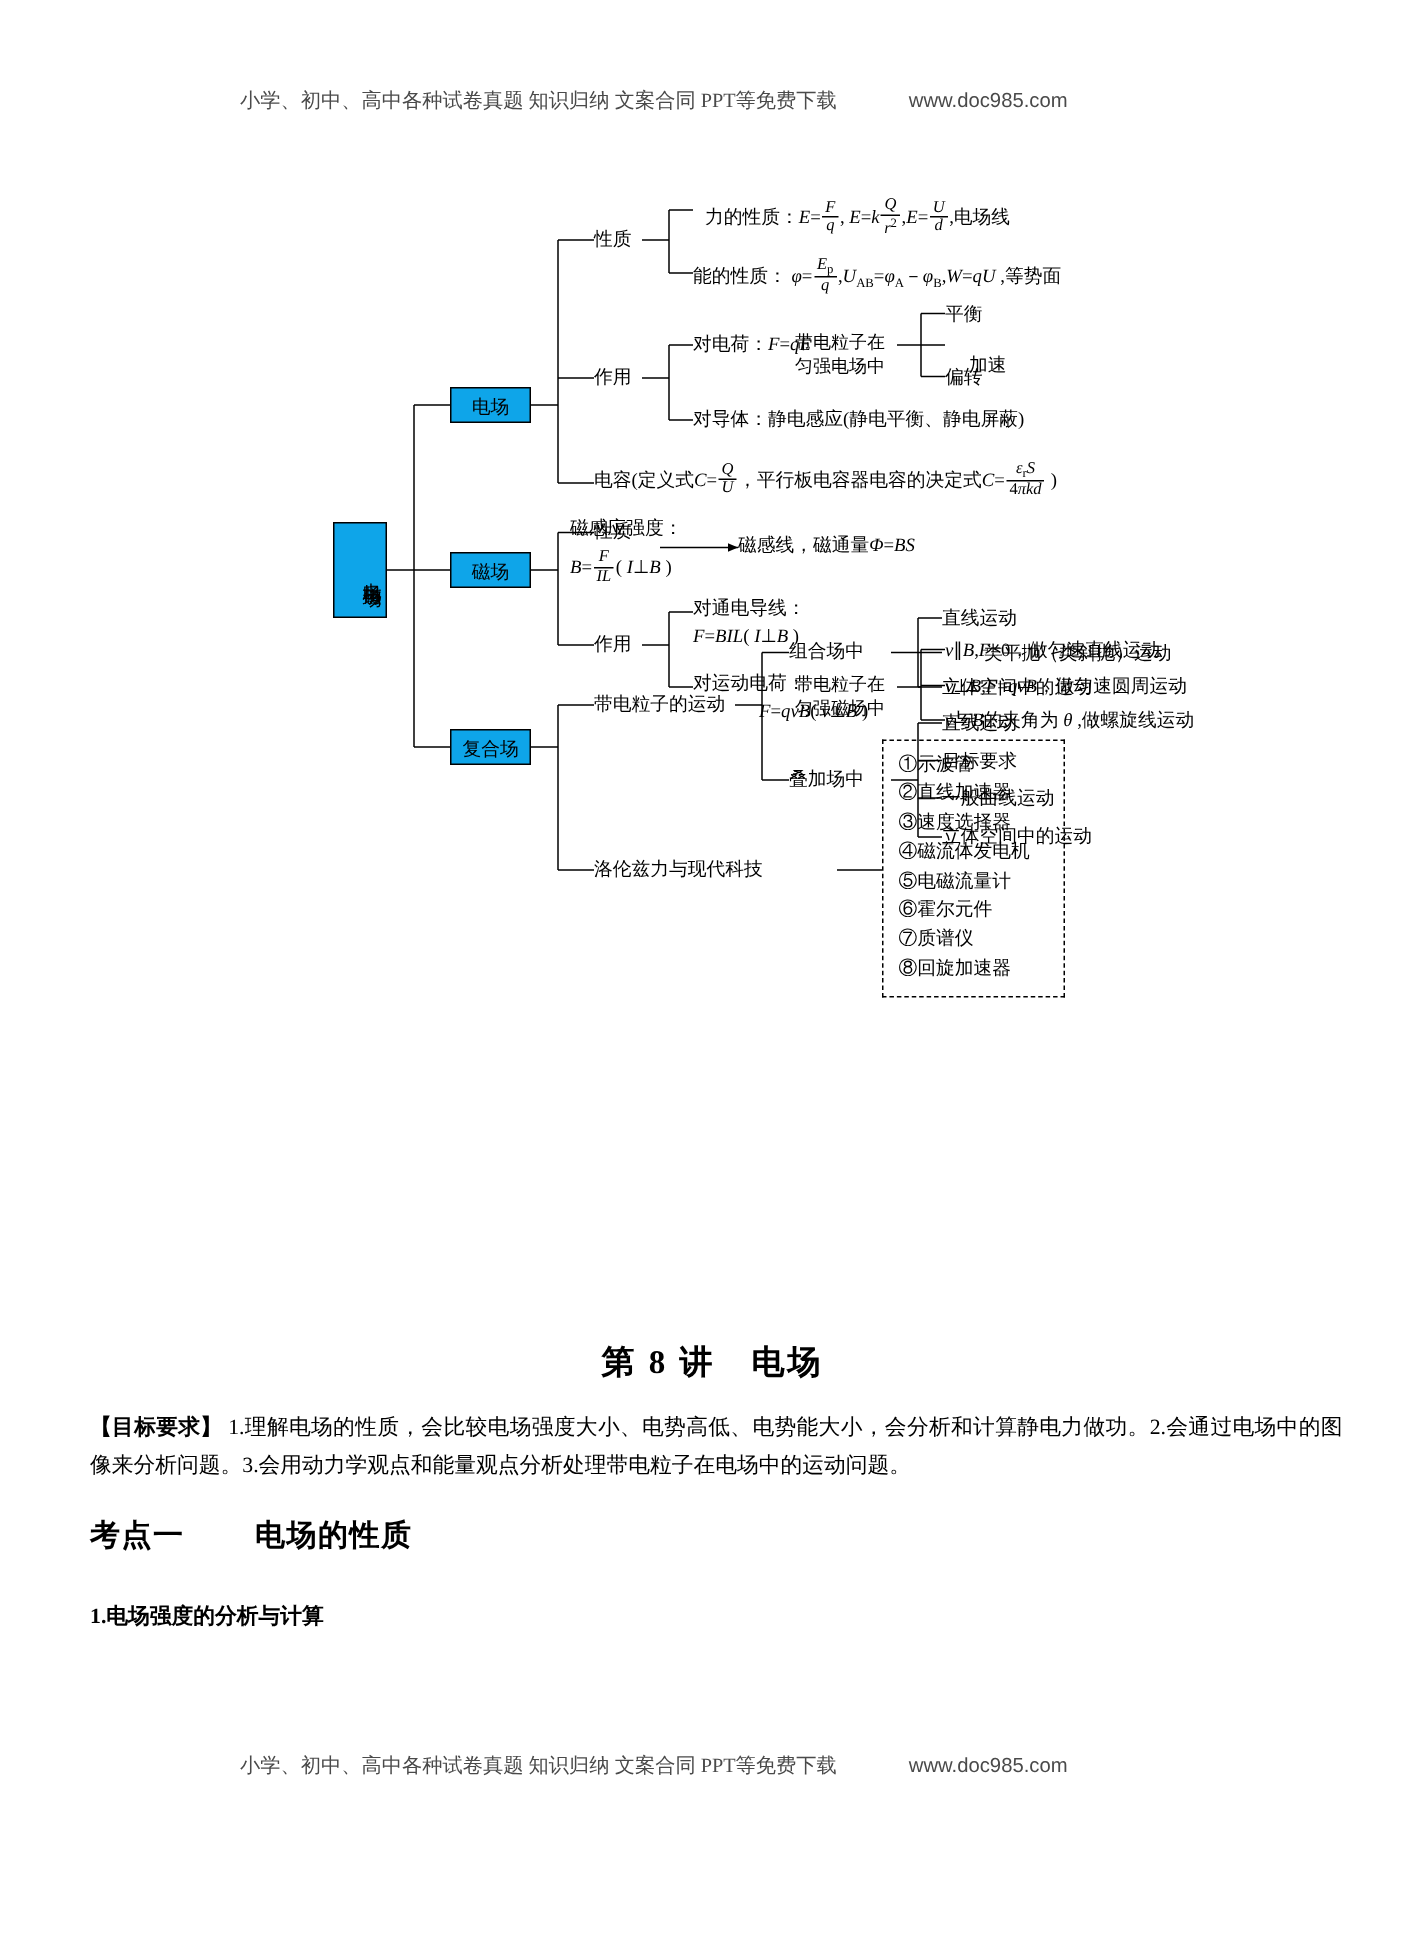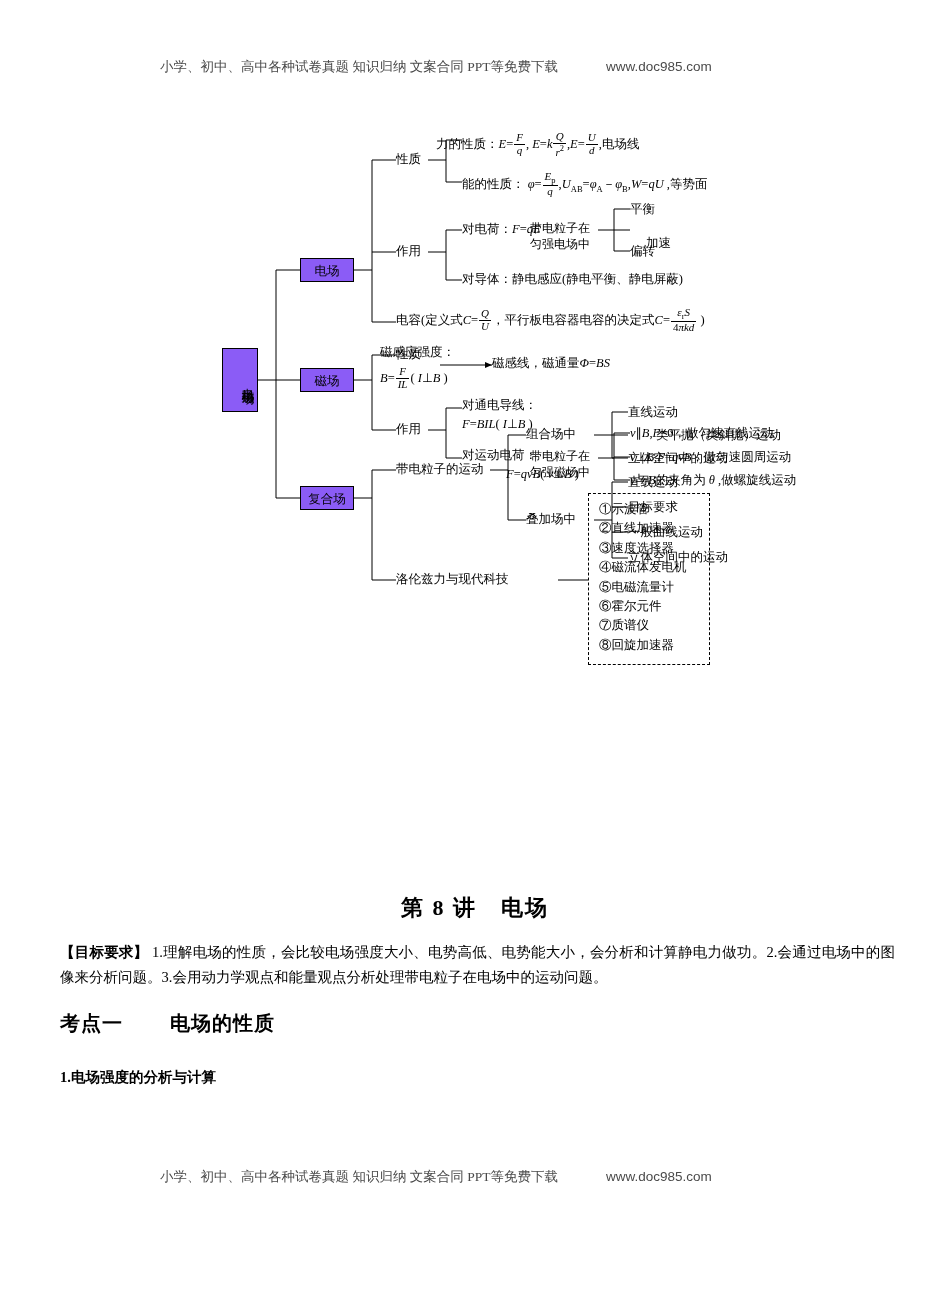--- a/index.html
+++ b/index.html
@@ -24,21 +24,21 @@
   .watermark .site{font-family:"Liberation Sans", sans-serif;}
   #wm-top{left:160px;top:58px;}
   #wm-bottom{left:160px;top:1168px;}
   .wm-gap{display:inline-block;width:48px;}
 
   
   .map{position:absolute;left:0;top:110px;width:950px;height:760px;font-size:12.5px;line-height:1.25;}
   .node{
     position:absolute;
     border:1px solid #000;
-    background:#8b5cf6;
+    background:#0ea5e9;
     text-align:center;
     font-size:12.5px;
     font-family:"Liberation Serif", serif;
     box-sizing:border-box;
   }
   .node.vert{
     writing-mode:vertical-rl;
     text-orientation:upright;
     letter-spacing:1px;
     padding:3px 2px;
@@ -181,21 +181,21 @@
       </defs>
     </svg>
 
     <div class="node vert" style="left:222px;top:238px;width:36px;height:64px;">电场与磁场</div>
 
     <div class="node horiz" style="left:300px;top:148px;width:54px;height:24px;line-height:20px;">电场</div>
     <div class="node horiz" style="left:300px;top:258px;width:54px;height:24px;line-height:20px;">磁场</div>
     <div class="node horiz" style="left:300px;top:376px;width:54px;height:24px;line-height:20px;">复合场</div>
 
     <div class="txt" style="left:396px;top:42px;">性质</div>
-    <div class="txt" style="left:436px;top:22px;">
+    <div class="txt" style="left:470px;top:22px;">
       <span>力的性质：</span><span class="ital">E</span>=<span class="frac"><span class="num ital">F</span><span class="den ital">q</span></span>, <span class="ital">E</span>=<span class="ital">k</span><span class="frac"><span class="num ital">Q</span><span class="den"><span class="ital">r</span><span class="sup">2</span></span></span>,<span class="ital">E</span>=<span class="frac"><span class="num ital">U</span><span class="den ital">d</span></span>,电场线
     </div>
     <div class="txt" style="left:462px;top:62px;">
       <span>能的性质：</span>&nbsp;<span class="ital">φ</span>=<span class="frac"><span class="num"><span class="ital">E</span><span class="sub">p</span></span><span class="den ital">q</span></span>,<span class="ital">U</span><span class="sub">AB</span>=<span class="ital">φ</span><span class="sub">A</span>－<span class="ital">φ</span><span class="sub">B</span>,<span class="ital">W</span>=<span class="ital">qU</span> ,等势面
     </div>
 
     <div class="txt" style="left:396px;top:134px;">作用</div>
     <div class="txt" style="left:462px;top:112px;">对电荷：<span class="ital">F</span>=<span class="ital">qE</span></div>
     <div class="txt sm" style="left:530px;top:110px;line-height:1.35;text-align:center;">带电粒子在<br>匀强电场中</div>
     <div class="txt" style="left:630px;top:92px;">平衡</div>

